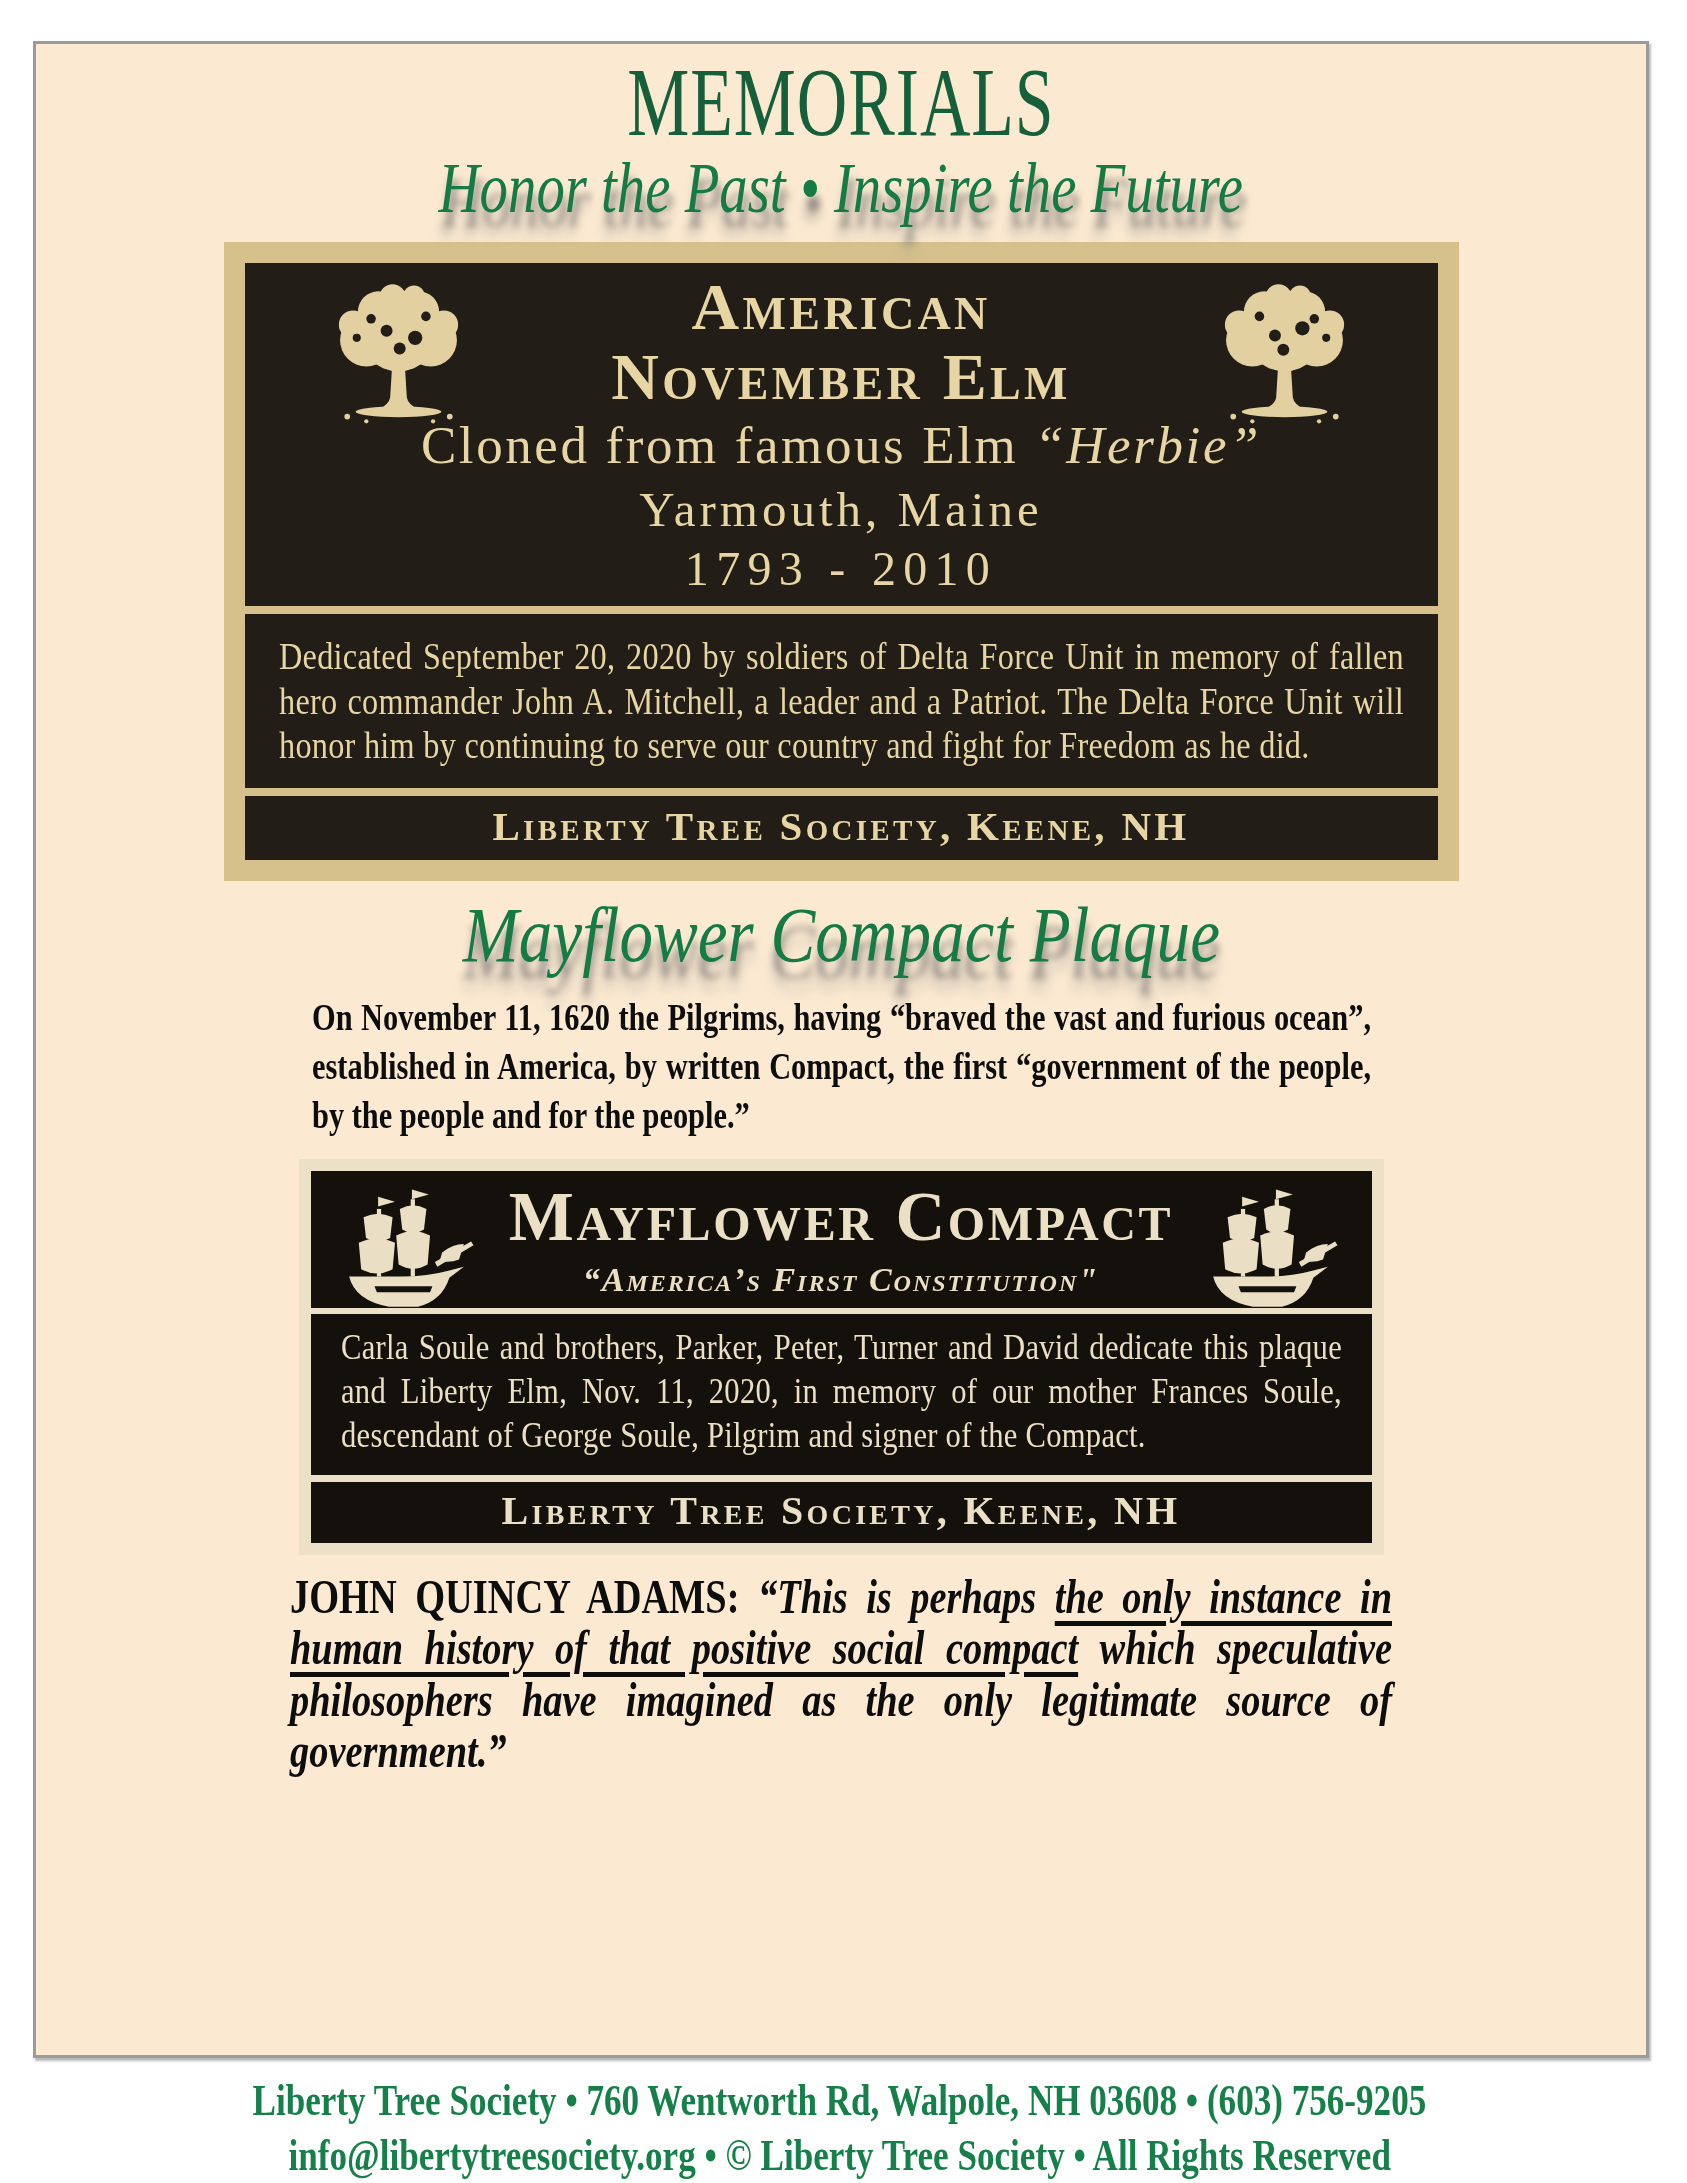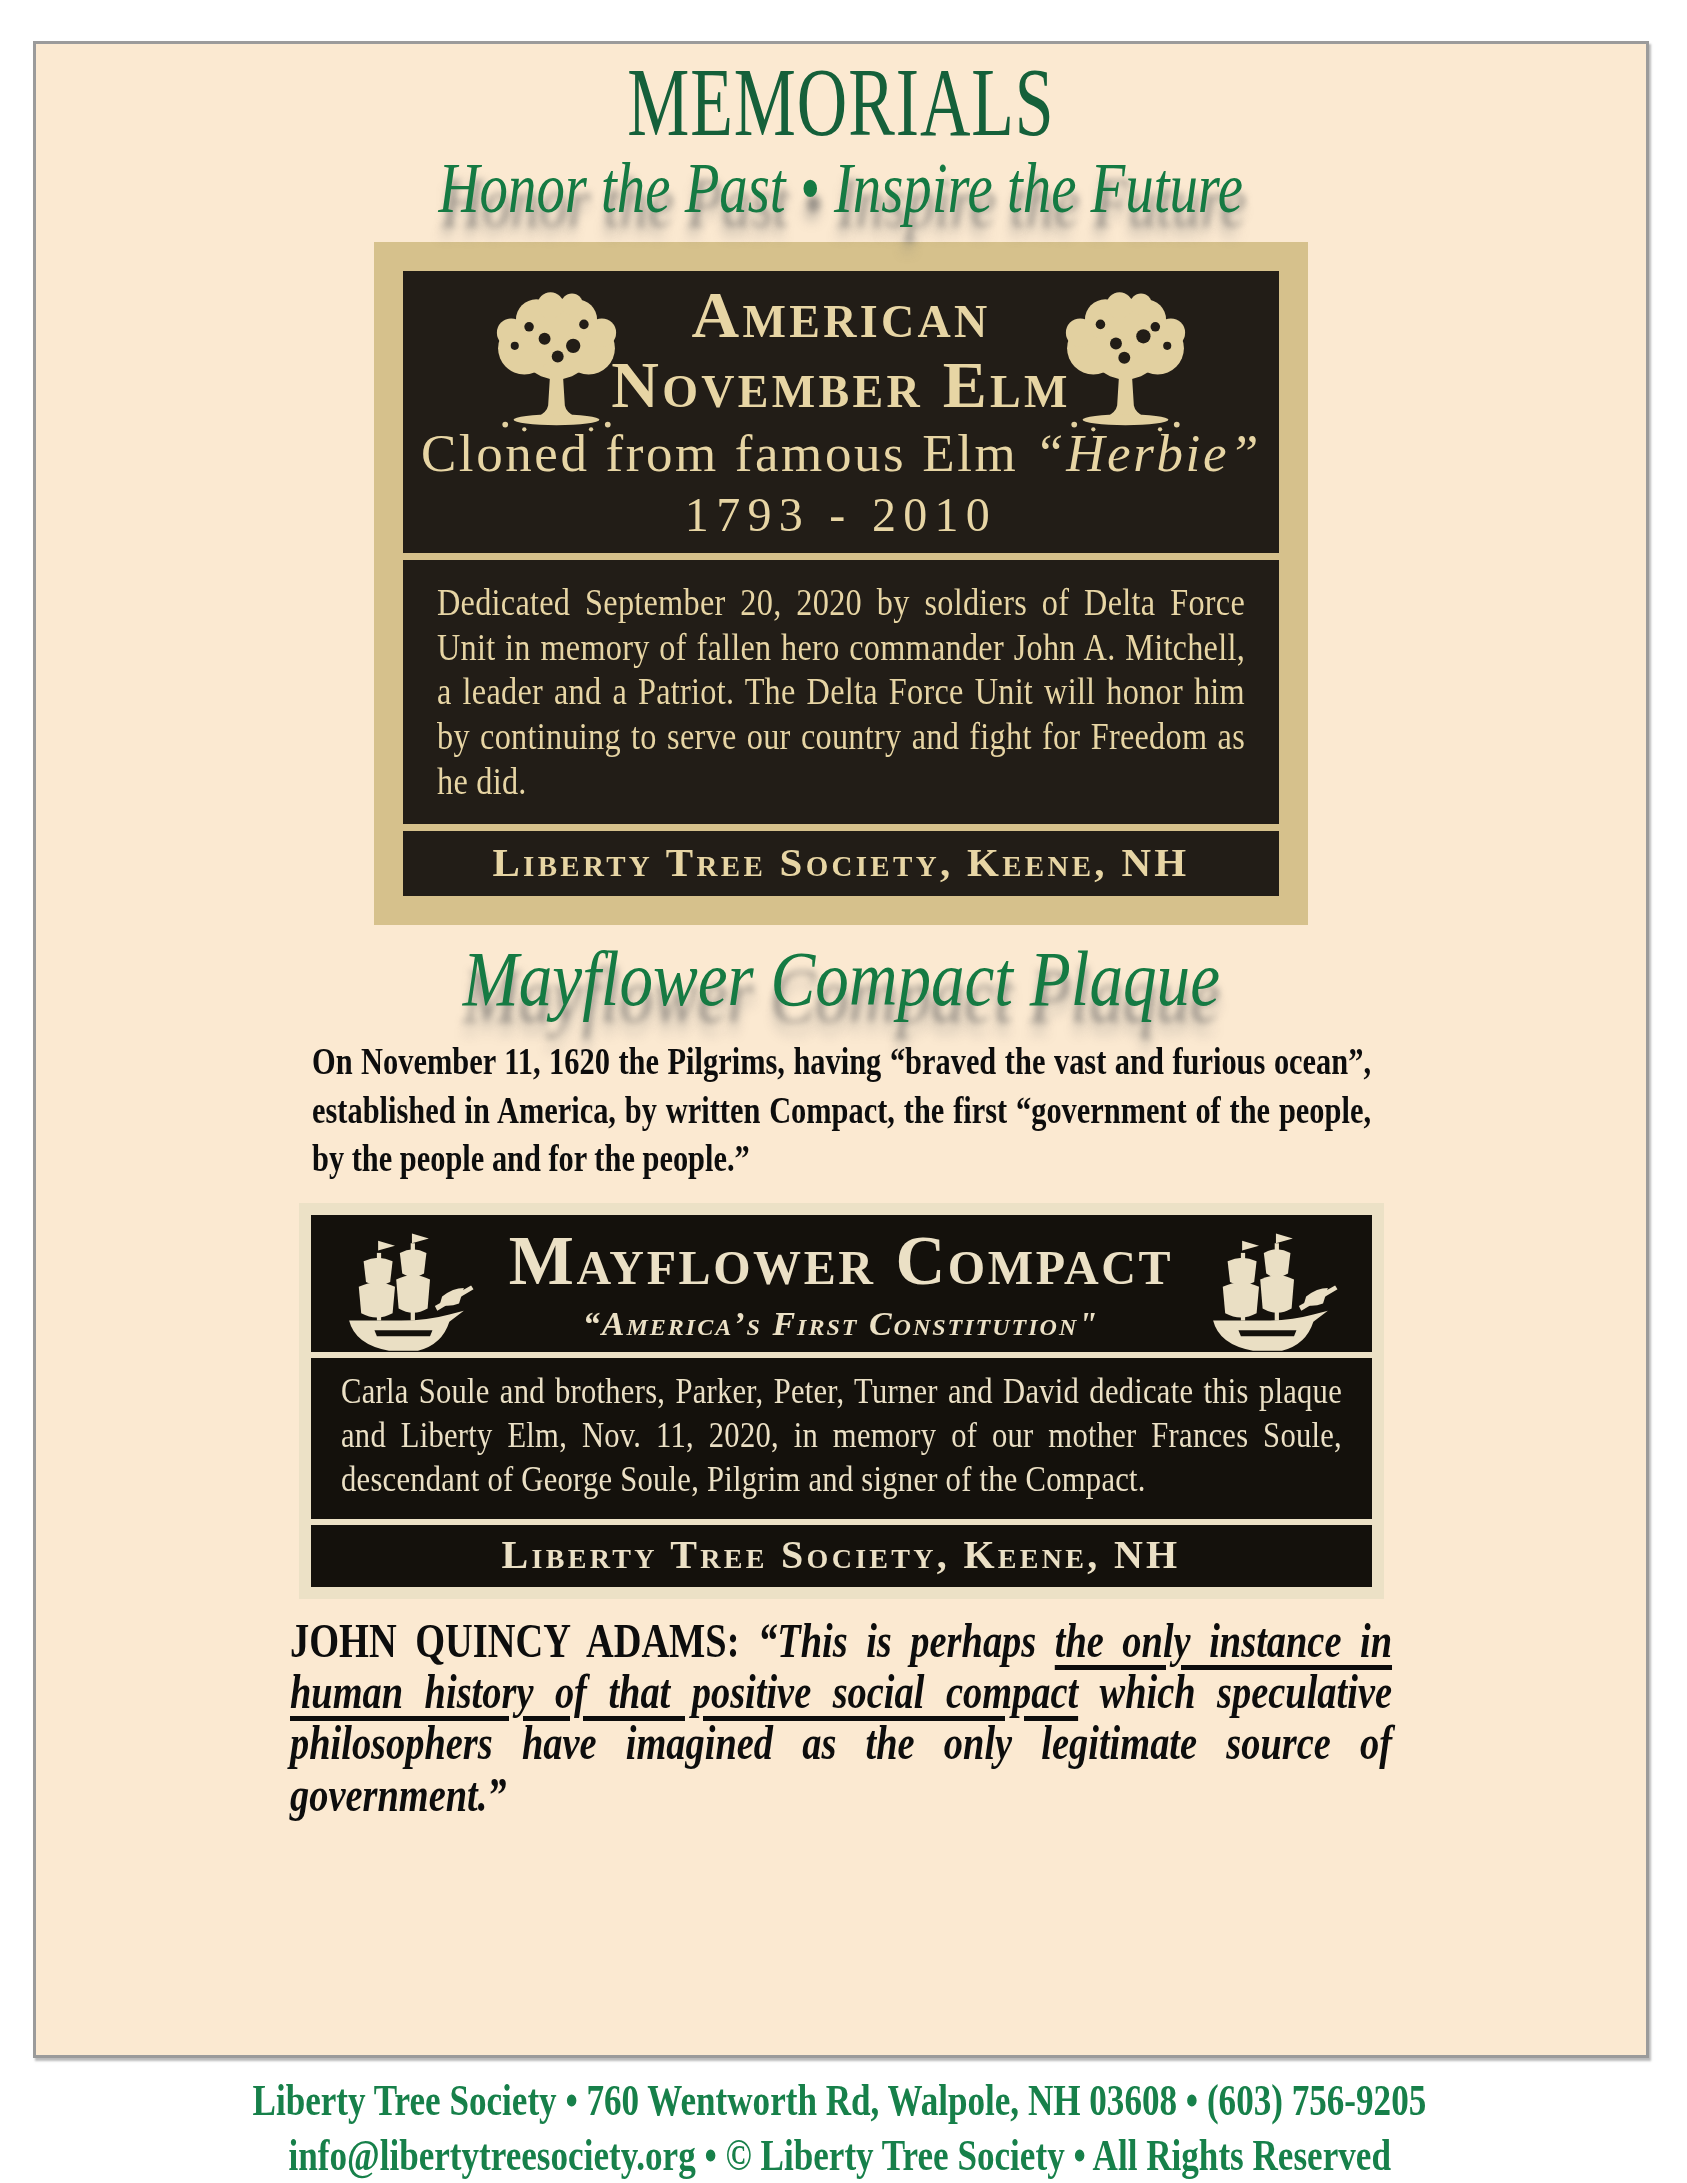--- a/index.html
+++ b/index.html
@@ -38,21 +38,21 @@
   }
   .page-subtitle-wrap{margin-top:5.3px;line-height:.95;}
   .page-subtitle{
     font-size:71px;font-style:italic;color:var(--green_heading);--sx:.8;line-height:.95;
     text-shadow:4px 14.6px 8px rgba(95,95,95,.6), 1.3px 25px 12px rgba(120,120,120,.35);
   }
 
   
   .plaque{box-sizing:border-box;text-align:center;}
   .plaque1{
-    width:934px;margin:20px auto 0;background:var(--plaque1_border);padding:29px;
+    width:1235px;margin:20px auto 0;background:var(--plaque1_border);padding:21px;
   }
   .p1sec{background:var(--plaque1_bg);color:var(--plaque1_text);}
   .p1sec + .p1sec{margin-top:7.3px;}
   .sec-top{position:relative;padding:10.6px 0;}
   .tree{position:absolute;width:165px;height:155px;top:20px;}
   .tree-left{left:71px;}
   .tree-right{right:71px;}
   .p1h{font-variant:small-caps;font-weight:700;font-size:66px;line-height:1;letter-spacing:3.3px;}
   .p1h-2{margin-top:4px;}
   .p1line{font-size:53px;line-height:1.1;letter-spacing:2.6px;margin-top:6.6px;}
@@ -176,20 +176,21 @@
             <circle cx="64" cy="56" r="5"></circle>
             <circle cx="100" cy="46" r="3.4"></circle>
         </g>
       </svg>
       <div class="p1h">American</div>
       <div class="p1h p1h-2">November Elm</div>
       <div class="p1line">
         <span>Cloned from famous Elm</span>
         <span class="ital">“Herbie”</span>
       </div>
+      <div class="p1line p1line-loc">Yarmouth, Maine</div>
       <div class="p1line p1line-years">1793 - 2010</div>
     </div>
     <div class="p1sec sec-body cw">
       <p class="ct">Dedicated September 20, 2020 by soldiers of Delta Force Unit in memory of fallen hero commander John A. Mitchell, a leader and a Patriot. The Delta Force Unit will honor him by continuing to serve our country and fight for Freedom as he did.</p>
     </div>
     <div class="p1sec sec-foot">Liberty Tree Society, Keene, NH</div>
   </div>
 
   <div class="green-heading-wrap">
     <span class="green-heading cx">Mayflower Compact Plaque</span>

